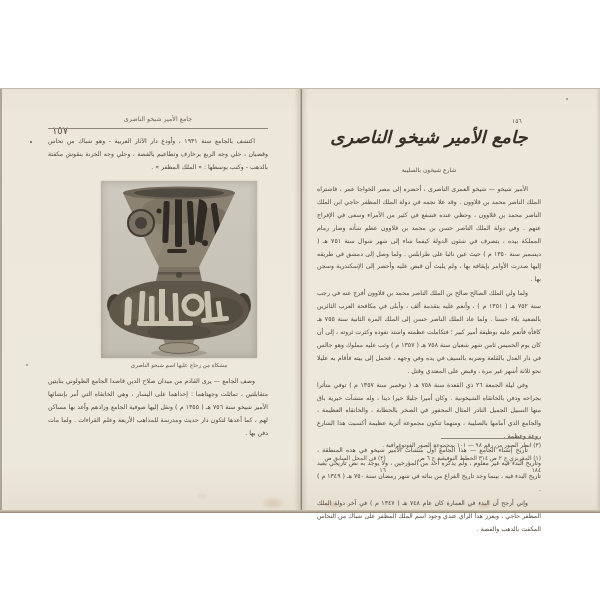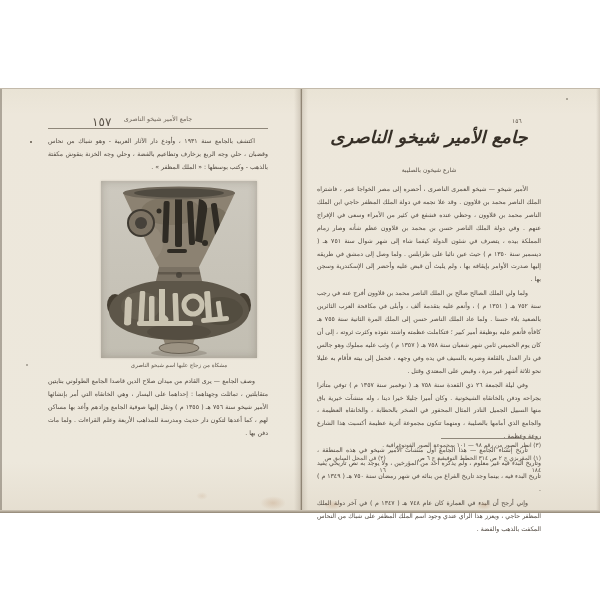--- a/index.html
+++ b/index.html
@@ -24,21 +24,21 @@
     background: linear-gradient(90deg, transparent, rgba(110,95,75,.18) 40%, rgba(95,80,62,.42) 50%, rgba(110,95,75,.15) 62%, transparent); }
   .gutter-line { position: absolute; left: 301px; top: 0; bottom: 0; width: 1px; background: rgba(92,78,60,.45); }
 
   
   .ar { direction: rtl; color: #4e463d; }
   .jp { text-align: justify; }
   .body-par { font-size: 6.2px; line-height: 12.9px; text-indent: 13px; }
 
   
   .runhead-row { position: absolute; left: 48px; top: 26px; width: 220px; height: 10px; }
-  .pagenum-left { position: absolute; left: 4px; top: 0; font-size: 12px; color: #5c544a; direction: rtl; margin-left: 40px; }
+  .pagenum-left { position: absolute; left: 4px; top: 10px; font-size: 10px; color: #5c544a; direction: rtl; }
   .runtitle { width: 100%; text-align: center; font-size: 6.3px; color: #6f665b; direction: rtl; }
   .head-rule { position: absolute; left: 48px; top: 39px; width: 220px; height: 1px; background: #8f877a; }
   .intro-par { position: absolute; left: 48px; top: 46px; width: 220px; }
 
   .photo { position: absolute; left: 101px; top: 92px; width: 156px; height: 177px;
     background: linear-gradient(180deg, #cdc9bf, #c2beb2);
     box-shadow: inset 0 0 9px rgba(80,70,55,.28), 0 0 2px rgba(100,90,75,.25); }
   .photo svg { display: block; width: 156px; height: 177px; }
   .caption { position: absolute; left: 88px; top: 273px; width: 182px;
     font-size: 5.5px; color: #5d5449; text-align: center; direction: rtl; }

